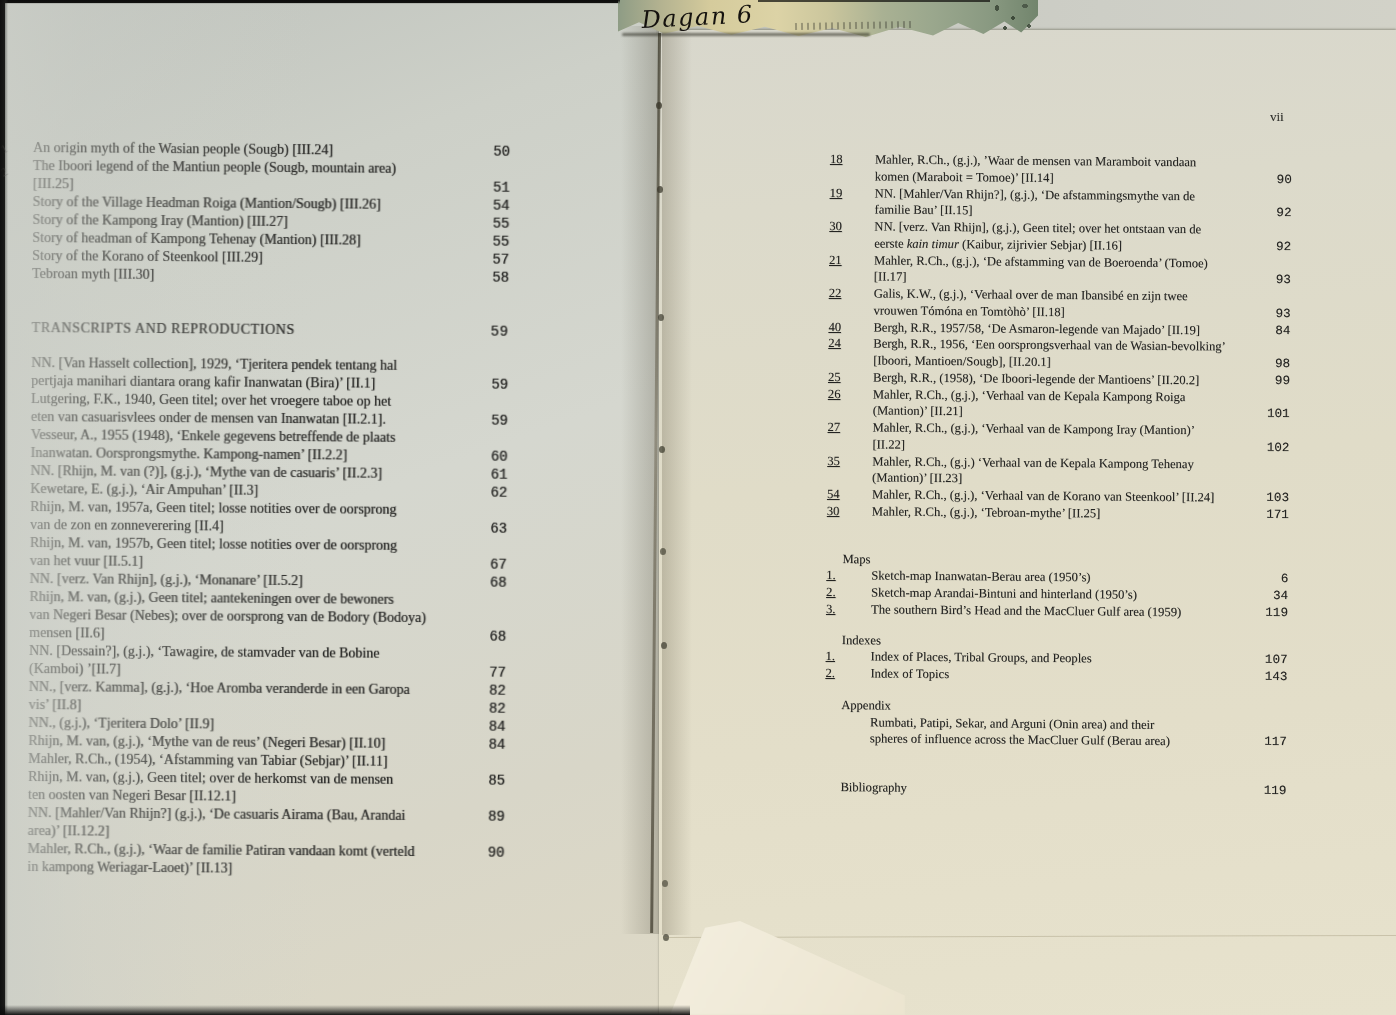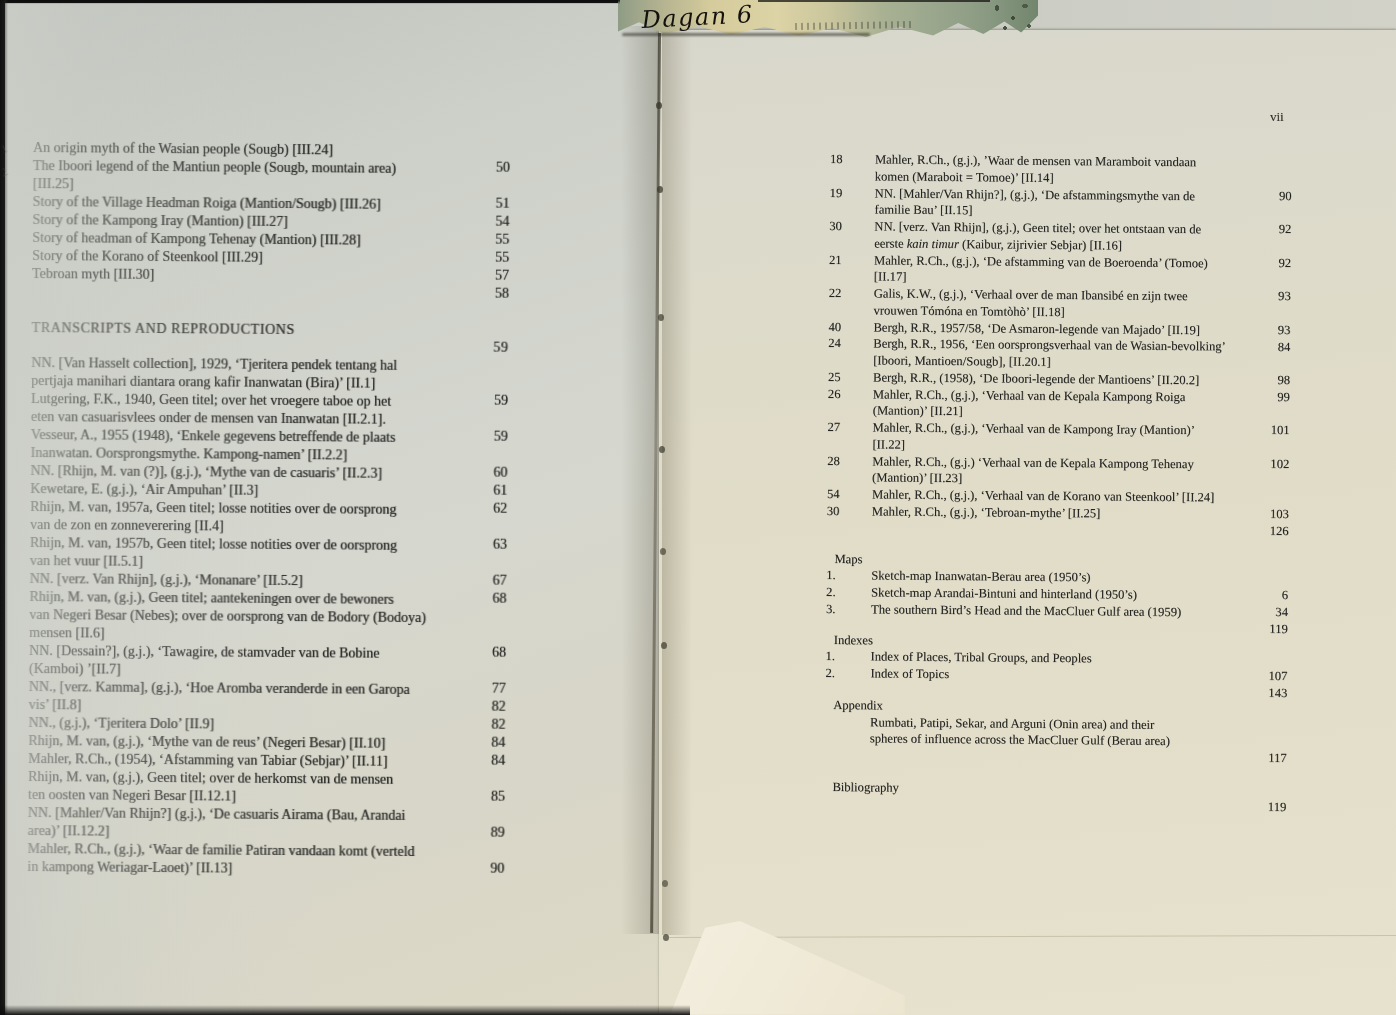--- a/index.html
+++ b/index.html
@@ -55,36 +55,36 @@
   #note-edge-shadow{position:absolute;left:622px;top:33px;width:248px;height:3px;
     background:rgba(35,35,25,.55);filter:blur(1.1px);border-radius:2px;}
   #note-script{position:absolute;left:638px;top:0;width:300px;height:40px;}
   #note-script text{font-family:"DejaVu Serif","Liberation Serif",serif;font-style:italic;
     font-size:24px;fill:#15120e;letter-spacing:1.5px;}
   #note-scribble{position:absolute;left:795px;top:22px;width:120px;height:7px;opacity:.45;
     background:repeating-linear-gradient(90deg,rgba(50,50,42,.8) 0 2px,rgba(50,50,42,0) 2px 6px);
     filter:blur(.6px);transform:rotate(-1deg);}
   
   .trow{position:relative;white-space:nowrap;}
-  .trow .pg{position:absolute;right:0;top:16px;}
-  .trow .no{position:absolute;left:0;top:0;}
+  .trow .pg{position:absolute;right:0;top:0;font-family:Liberation Mono, monospace;}
+  .trow .no{position:absolute;left:0;top:0;text-decoration:underline;}
   #left-text{position:absolute;left:33px;top:139px;width:477px;
     font-size:14px;color:#2b2b29;transform:rotate(.45deg);transform-origin:0 0;
     filter:blur(.35px);text-shadow:.6px .4px .7px rgba(35,35,33,.55);}
   #left-text .trow{height:18px;line-height:18px;}
   #left-text .trow.caps{letter-spacing:.6px;}
   #left-haze{position:absolute;left:5px;top:3px;width:650px;height:1012px;pointer-events:none;
     background:linear-gradient(90deg,rgba(203,206,199,.8) 0,rgba(203,206,199,.42) 12%,
                rgba(205,208,200,.16) 30%,rgba(205,208,200,0) 48%);}
   #right-text{position:absolute;left:830px;top:151px;width:462px;
     font-size:12.6px;color:#232321;transform:rotate(.5deg);transform-origin:0 0;
     text-shadow:.3px .3px .4px rgba(40,40,36,.35);}
   #right-text .trow{height:16.75px;line-height:16.75px;}
   #right-text .trow .txt{margin-left:45px;display:inline-block;}
-  #right-text .trow.sect .txt{margin-left:8px;}
+  #right-text .trow.sect .txt{margin-left:16px;}
   #folio{position:absolute;left:1270px;top:109px;font-size:13px;color:#33332f;
     text-shadow:.3px .3px .4px rgba(40,40,36,.35);text-align:center;}
   .margin-mark{position:absolute;font-size:13px;color:#403f3c;filter:blur(.5px);
     transform:rotate(-28deg);}
   #margin-mark-1{left:1px;top:141px;}
   #margin-mark-2{left:1px;top:164px;}
 </style>
 </head>
 <body>
 
@@ -150,24 +150,24 @@
       <div class="trow"><span class="no">22</span><span class="txt">Galis, K.W., (g.j.), ‘Verhaal over de man Ibansibé en zijn twee</span></div>
       <div class="trow"><span class="txt ind">vrouwen Tómóna en Tomtòhò’ [II.18]</span><span class="pg">93</span></div>
       <div class="trow"><span class="no">40</span><span class="txt">Bergh, R.R., 1957/58, ‘De Asmaron-legende van Majado’ [II.19]</span><span class="pg">84</span></div>
       <div class="trow"><span class="no">24</span><span class="txt">Bergh, R.R., 1956, ‘Een oorsprongsverhaal van de Wasian-bevolking’</span></div>
       <div class="trow"><span class="txt ind">[Iboori, Mantioen/Sougb], [II.20.1]</span><span class="pg">98</span></div>
       <div class="trow"><span class="no">25</span><span class="txt">Bergh, R.R., (1958), ‘De Iboori-legende der Mantioens’ [II.20.2]</span><span class="pg">99</span></div>
       <div class="trow"><span class="no">26</span><span class="txt">Mahler, R.Ch., (g.j.), ‘Verhaal van de Kepala Kampong Roiga</span></div>
       <div class="trow"><span class="txt ind">(Mantion)’ [II.21]</span><span class="pg">101</span></div>
       <div class="trow"><span class="no">27</span><span class="txt">Mahler, R.Ch., (g.j.), ‘Verhaal van de Kampong Iray (Mantion)’</span></div>
       <div class="trow"><span class="txt ind">[II.22]</span><span class="pg">102</span></div>
-      <div class="trow"><span class="no">28</span><span class="txt">Mahler, R.Ch., (g.j.) ‘Verhaal van de Kepala Kampong Tehenay</span></div>
+      <div class="trow"><span class="no">35</span><span class="txt">Mahler, R.Ch., (g.j.) ‘Verhaal van de Kepala Kampong Tehenay</span></div>
       <div class="trow"><span class="txt ind">(Mantion)’ [II.23]</span></div>
       <div class="trow"><span class="no">54</span><span class="txt">Mahler, R.Ch., (g.j.), ‘Verhaal van de Korano van Steenkool’ [II.24]</span><span class="pg">103</span></div>
-      <div class="trow"><span class="no">30</span><span class="txt">Mahler, R.Ch., (g.j.), ‘Tebroan-mythe’ [II.25]</span><span class="pg">126</span></div>
+      <div class="trow"><span class="no">30</span><span class="txt">Mahler, R.Ch., (g.j.), ‘Tebroan-mythe’ [II.25]</span><span class="pg">171</span></div>
       <div class="trow sect" style="margin-top: 31px;"><span class="txt">Maps</span></div>
       <div class="trow"><span class="no">1.</span><span class="txt">Sketch-map Inanwatan-Berau area (1950’s)</span><span class="pg">6</span></div>
       <div class="trow"><span class="no">2.</span><span class="txt">Sketch-map Arandai-Bintuni and hinterland (1950’s)</span><span class="pg">34</span></div>
       <div class="trow"><span class="no">3.</span><span class="txt">The southern Bird’s Head and the MacCluer Gulf area (1959)</span><span class="pg">119</span></div>
       <div class="trow sect" style="margin-top: 14px;"><span class="txt">Indexes</span></div>
       <div class="trow"><span class="no">1.</span><span class="txt">Index of Places, Tribal Groups, and Peoples</span><span class="pg">107</span></div>
       <div class="trow"><span class="no">2.</span><span class="txt">Index of Topics</span><span class="pg">143</span></div>
       <div class="trow sect" style="margin-top: 15px;"><span class="txt">Appendix</span></div>
       <div class="trow"><span class="txt ind">Rumbati, Patipi, Sekar, and Arguni (Onin area) and their</span></div>
       <div class="trow"><span class="txt ind">spheres of influence across the MacCluer Gulf (Berau area)</span><span class="pg">117</span></div>

